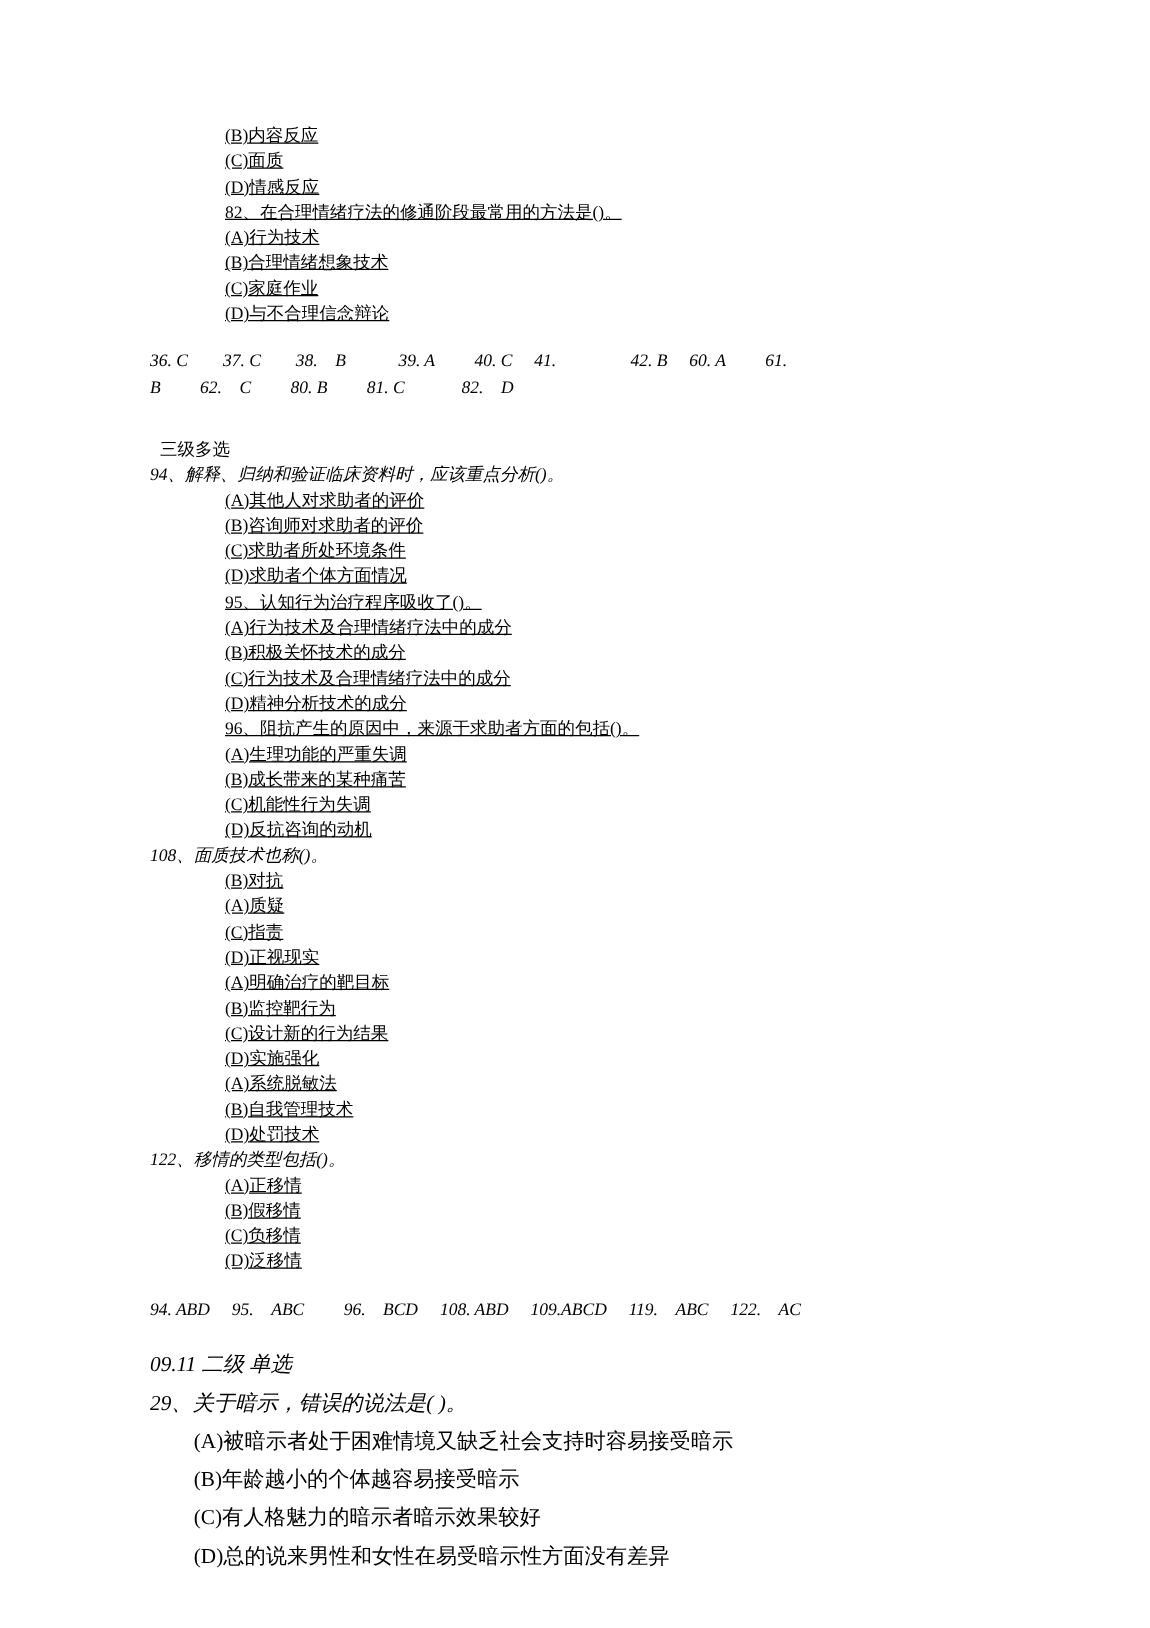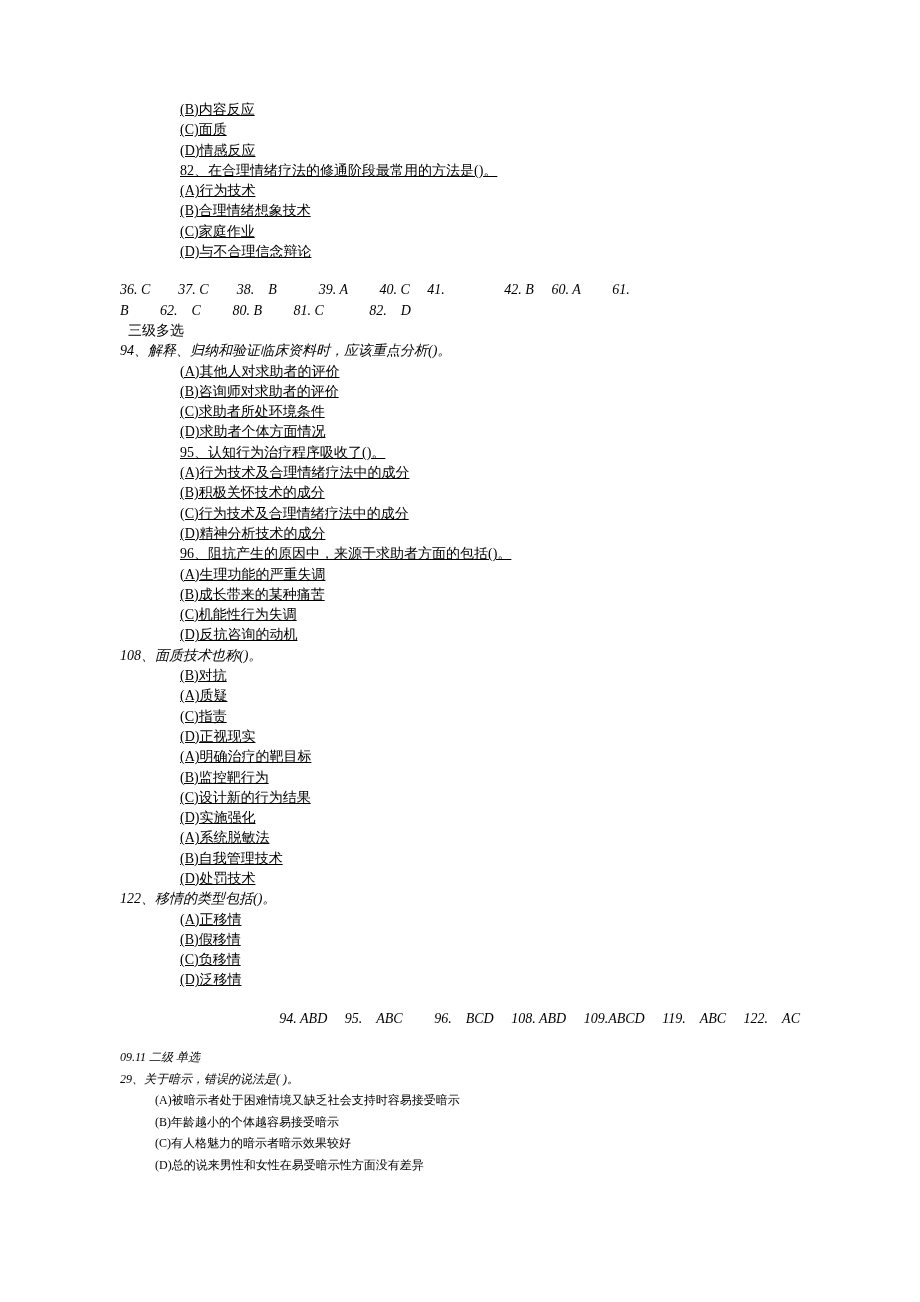--- a/index.html
+++ b/index.html
@@ -28,24 +28,24 @@
     padding-left: 35px;
   }
   .ans-line {
     padding-left: 0;
     margin-top: 18px;
     margin-bottom: 18px;
   }
   .ans2 {
     margin-top: 4px;
     margin-bottom: 18px;
-    text-align: right;
   }
   .section-title {
     padding-left: 8px;
+    margin-top: 30px;
   }
   .gap {
     height: 18px;
   }
 </style>
 </head>
 <body>
 
 <div class="page">
 
@@ -95,21 +95,21 @@
   <div class="opt-line">(D)处罚技术</div>
 
   <div class="q-flush">122、移情的类型包括()。</div>
   <div class="opt-line">(A)正移情</div>
   <div class="opt-line">(B)假移情</div>
   <div class="opt-line">(C)负移情</div>
   <div class="opt-line">(D)泛移情</div>
 
   <div class="q-flush ans-line ans2" style="margin-top:18px;">94. ABD  95. ABC   96. BCD  108. ABD  109.ABCD  119. ABC  122. AC</div>
 
-  <div style="font-size:12px; line-height:1.8;">
+  <div style="font-size:17px; line-height:1.8;">
     <div class="q-flush">09.11 二级  单选</div>
     <div class="q-flush">29、关于暗示，错误的说法是( )。</div>
     <div class="opt-flush">(A)被暗示者处于困难情境又缺乏社会支持时容易接受暗示</div>
     <div class="opt-flush">(B)年龄越小的个体越容易接受暗示</div>
     <div class="opt-flush">(C)有人格魅力的暗示者暗示效果较好</div>
     <div class="opt-flush">(D)总的说来男性和女性在易受暗示性方面没有差异</div>
   </div>
 
 </div>
 

